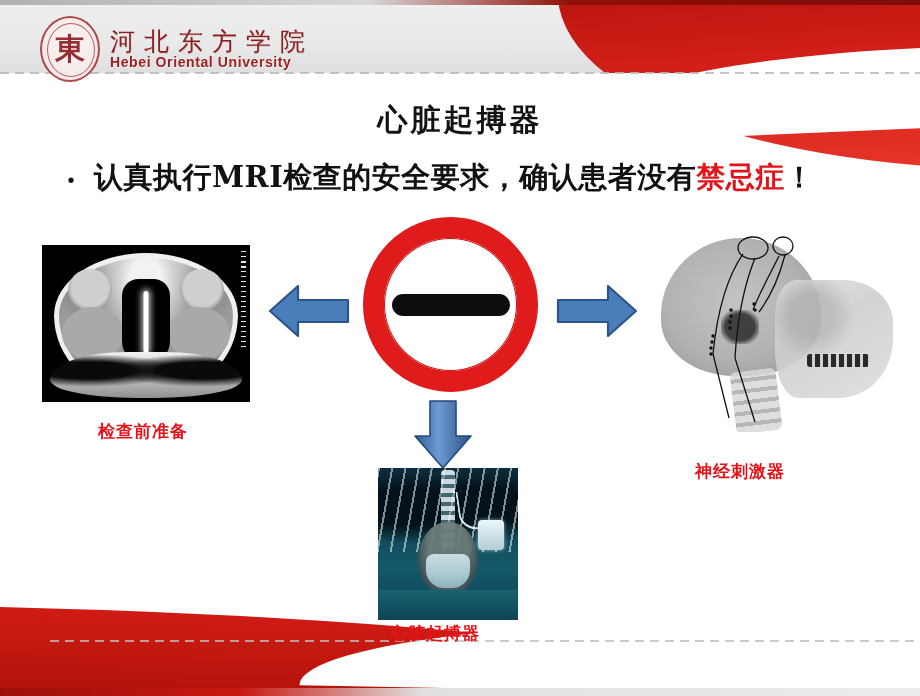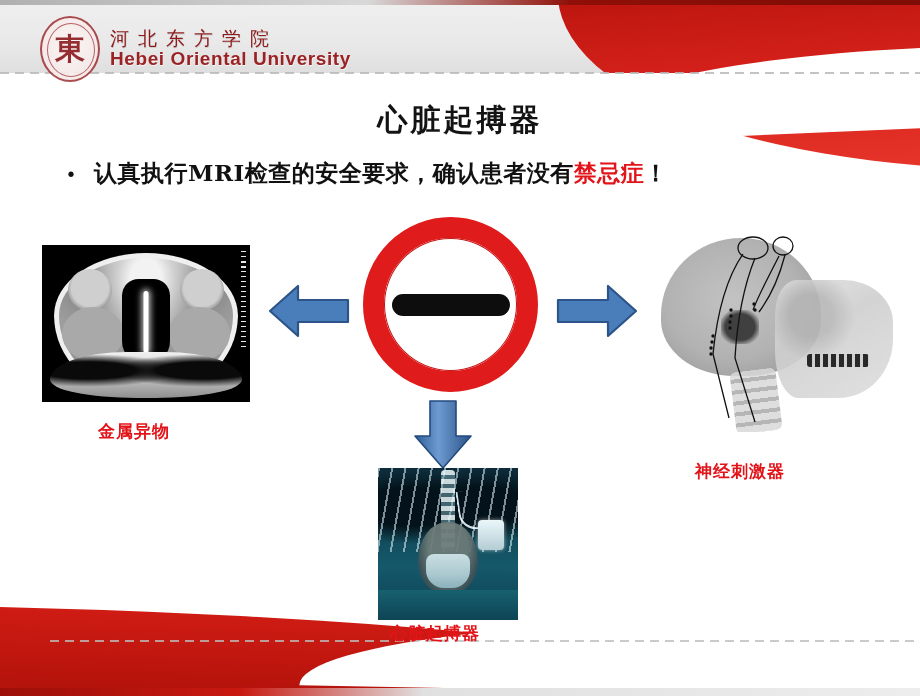--- a/index.html
+++ b/index.html
@@ -94,26 +94,26 @@
   #logo-seal:after {
     content: "東"; position: absolute; left: 0; top: 0;
     width: 100%; height: 100%;
     display: flex; align-items: center; justify-content: center;
     font-family: "DejaVu Serif", serif;
     font-size: 30px; color: #8d1b1f; font-weight: bold;
   }
   #logo-text { display: flex; flex-direction: column; }
   #logo-cn {
     font-family: "DejaVu Serif", "Liberation Serif", serif;
-    font-size: 19px; letter-spacing: 9px; color: #8e1b1c;
+    font-size: 25px; letter-spacing: 9px; color: #8e1b1c;
     line-height: 1.12; font-weight: 500;
     text-shadow: 0.6px 0.6px 0 rgba(0,0,0,.12);
   }
   #logo-en {
-    font-size: 19px; font-weight: bold; letter-spacing: .6px;
+    font-size: 14px; font-weight: bold; letter-spacing: .6px;
     color: #9b2224; margin-top: -2px;
     text-shadow: 0.5px 0.5px 0 rgba(255,255,255,.7);
   }
 
   
   #slide-title {
     position: absolute; left: 0; top: 100px; width: 920px;
     text-align: center;
     font-family: "DejaVu Serif", "Liberation Serif", serif;
     font-size: 30px; font-weight: bold; color: #131313;
@@ -122,21 +122,21 @@
   #bullet-row {
     position: absolute; left: 56px; top: 158px; width: 820px;
     display: flex; align-items: baseline; gap: 8px;
   }
   #bullet-dot {
     font-size: 20px; color: #111; line-height: 1; width: 30px;
     text-align: center; flex: none;
   }
   #bullet-text {
     font-family: "DejaVu Serif", "Liberation Serif", serif;
-    font-size: 23px; font-weight: bold; color: #111;
+    font-size: 29px; font-weight: bold; color: #111;
     letter-spacing: .5px; white-space: nowrap;
   }
   #bullet-text .warn { color: #e2141a; }
 
   
   #no-sign {
     position: absolute; left: 363px; top: 217px;
     width: 175px; height: 175px;
     border-radius: 50%;
     background: #ffffff;
@@ -373,21 +373,21 @@
     <div class="ct-skull"></div>
     <div class="ct-eye l"></div>
     <div class="ct-eye r"></div>
     <div class="ct-temporal l"></div>
     <div class="ct-temporal r"></div>
     <div class="ct-sinus"></div>
     <div class="ct-metal"></div>
     <div class="ct-base"></div>
     <div class="ruler"></div>
   </div>
-  <div class="caption" id="cap-metal">金属异物</div>
+  <div class="caption" id="cap-metal">检查前准备</div>
 
   <div class="media" id="img-xray-head">
     <div class="xr-cranium"></div>
     <div class="xr-face"></div>
     <div class="xr-dark"></div>
     <div class="xr-teeth"></div>
     <div class="xr-spine"></div>
     <svg width="252" height="200" viewBox="0 0 252 200" style="position:absolute;left:0;top:0">
       <g fill="none" stroke="#111" stroke-width="1.3">
         <ellipse cx="98" cy="16" rx="15" ry="11"></ellipse>

